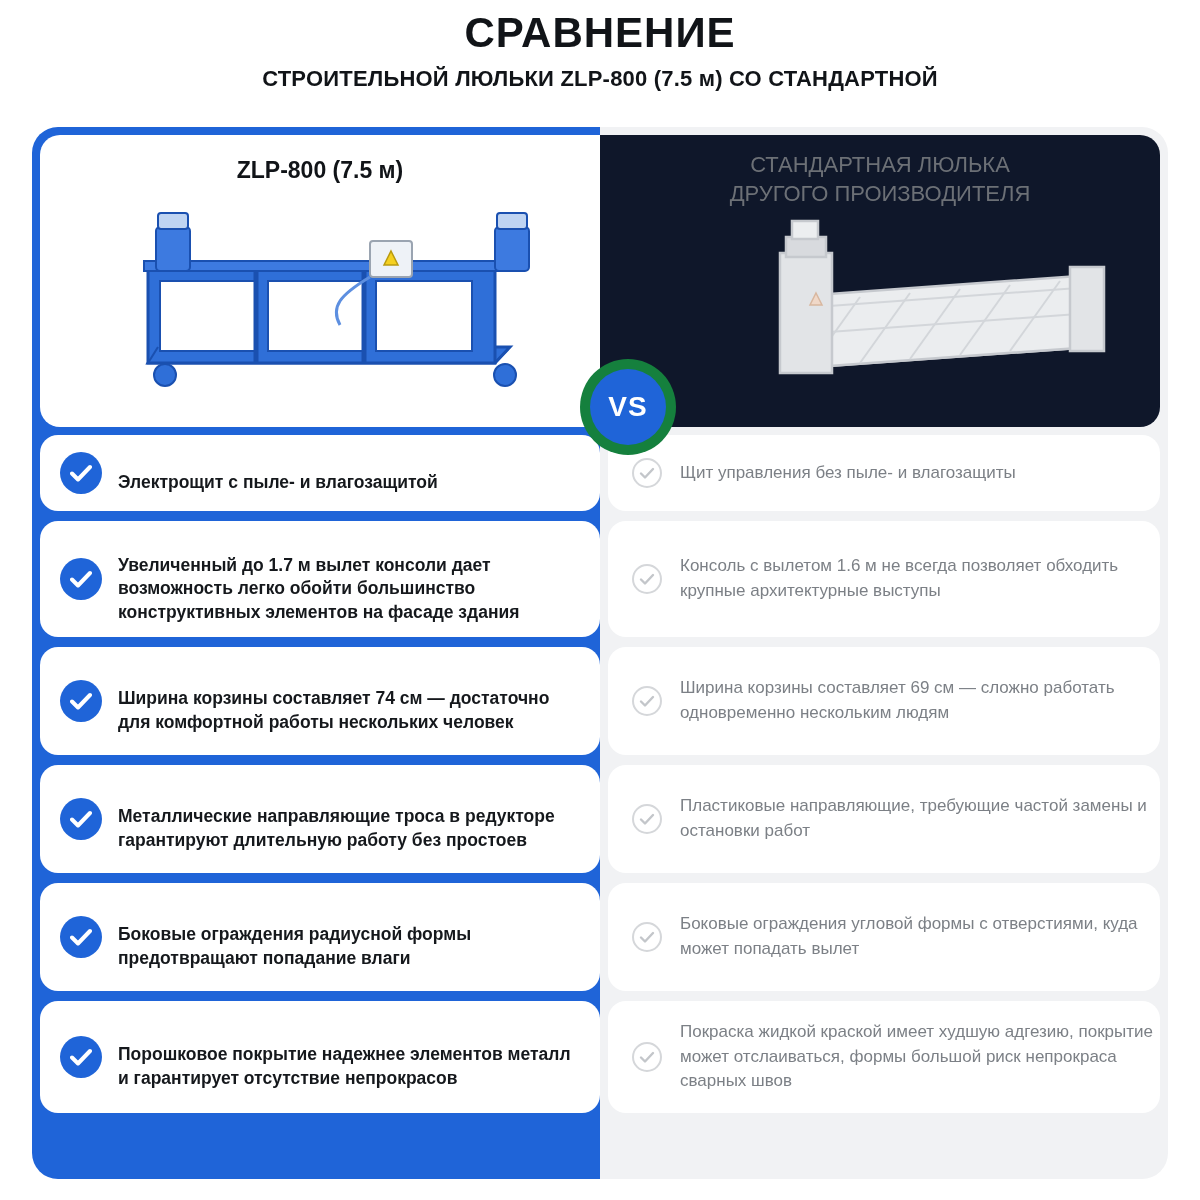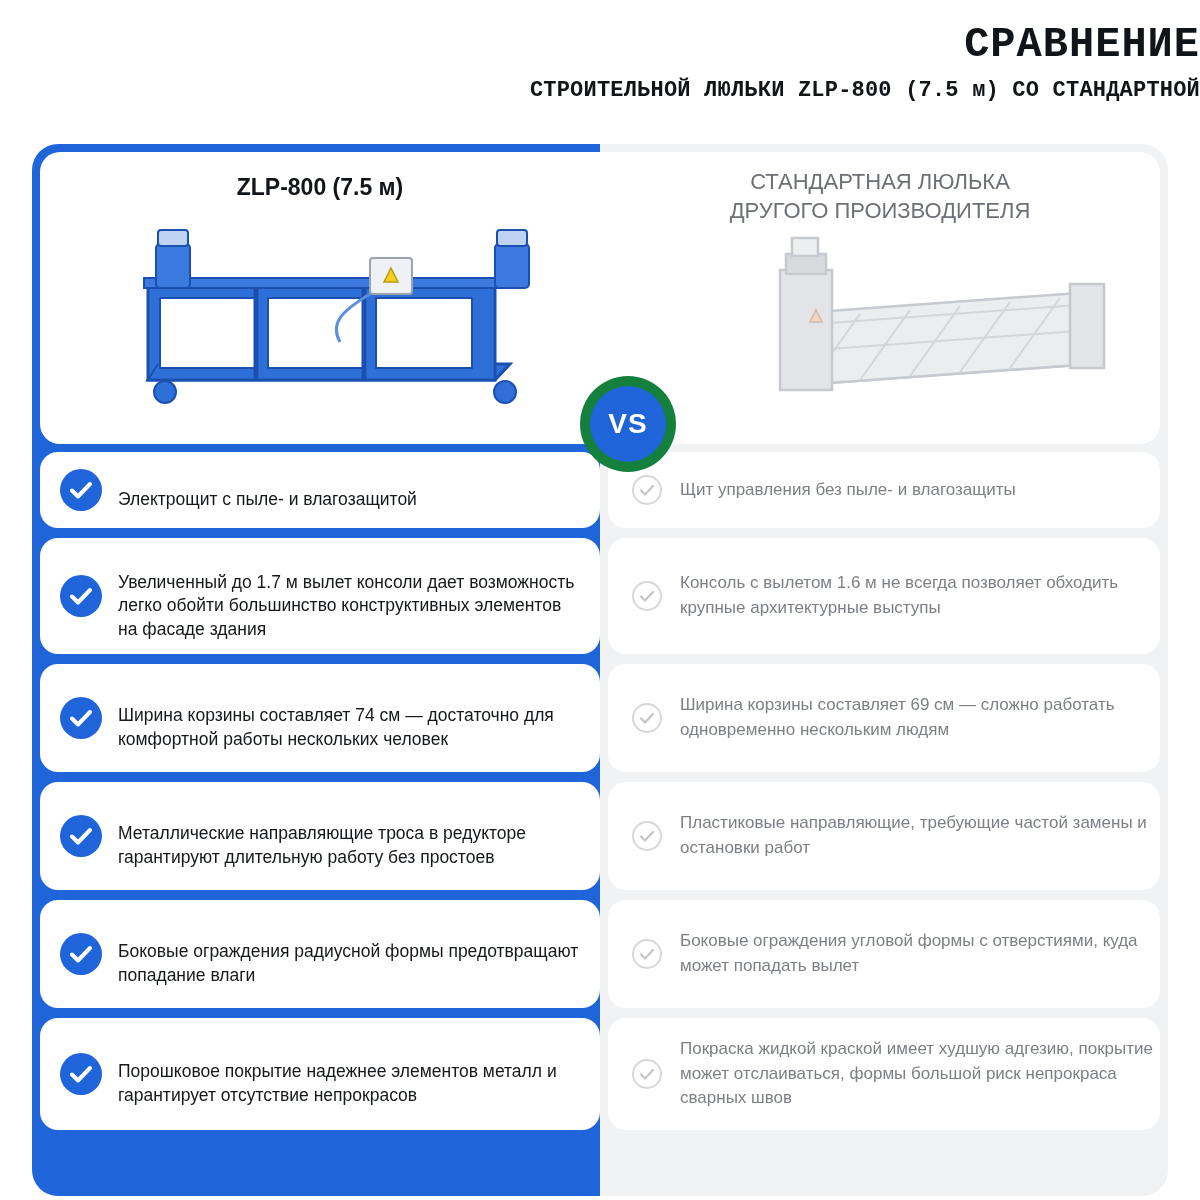--- a/index.html
+++ b/index.html
@@ -10,43 +10,42 @@
     overflow: hidden;
   }
   .page {
     position: relative;
     width: 1200px; height: 1200px;
     background: #ffffff;
   }
 
   
   .header {
-    padding-top: 22px;
-    text-align: right;
-    font-family: Liberation Mono, monospace;
+    padding-top: 10px;
+    text-align: center;
   }
   .title {
     font-size: 42px;
     font-weight: bold;
     letter-spacing: 1px;
     color: #111418;
     line-height: 1.1;
   }
   .subtitle {
     margin-top: 10px;
     font-size: 22px;
     font-weight: bold;
     color: #111418;
     letter-spacing: 0.2px;
   }
 
   
   .frame {
     position: absolute;
-    left: 32px; top: 144px;
+    left: 32px; top: 127px;
     width: 1079px; height: 1052px;
     background: #1f64d8;
     border-radius: 26px;
   }
 
   
   .right-bg {
     position: absolute;
     left: 568px; top: 0;
     width: 568px; height: 1052px;
@@ -63,21 +62,21 @@
     overflow: hidden;
     display: flex;
   }
   .hero-left {
     width: 560px; height: 100%;
     background: #ffffff;
     position: relative;
   }
   .hero-right {
     width: 560px; height: 100%;
-    background: #ffffff;
+    background: #0f172a;
     position: relative;
   }
   .hero-left-title {
     text-align: center;
     font-size: 23px;
     font-weight: bold;
     color: #111418;
     padding-top: 22px;
   }
   .hero-right-title {
@@ -159,21 +158,21 @@
     width: 30px; height: 30px;
     border-radius: 50%;
     background: #ffffff;
     border: 2px solid #d5d7da;
     display: flex; align-items: center; justify-content: center;
     margin-right: 18px;
     margin-left: 6px;
   }
   .text-left {
     font-size: 17.5px;
-    font-weight: normal;
+    font-weight: bold;
     color: #15181c;
     line-height: 1.35;
     margin-top: 20px;
   }
   .text-right {
     font-size: 17px;
     color: #7c8086;
     line-height: 1.45;
   }
 </style>

